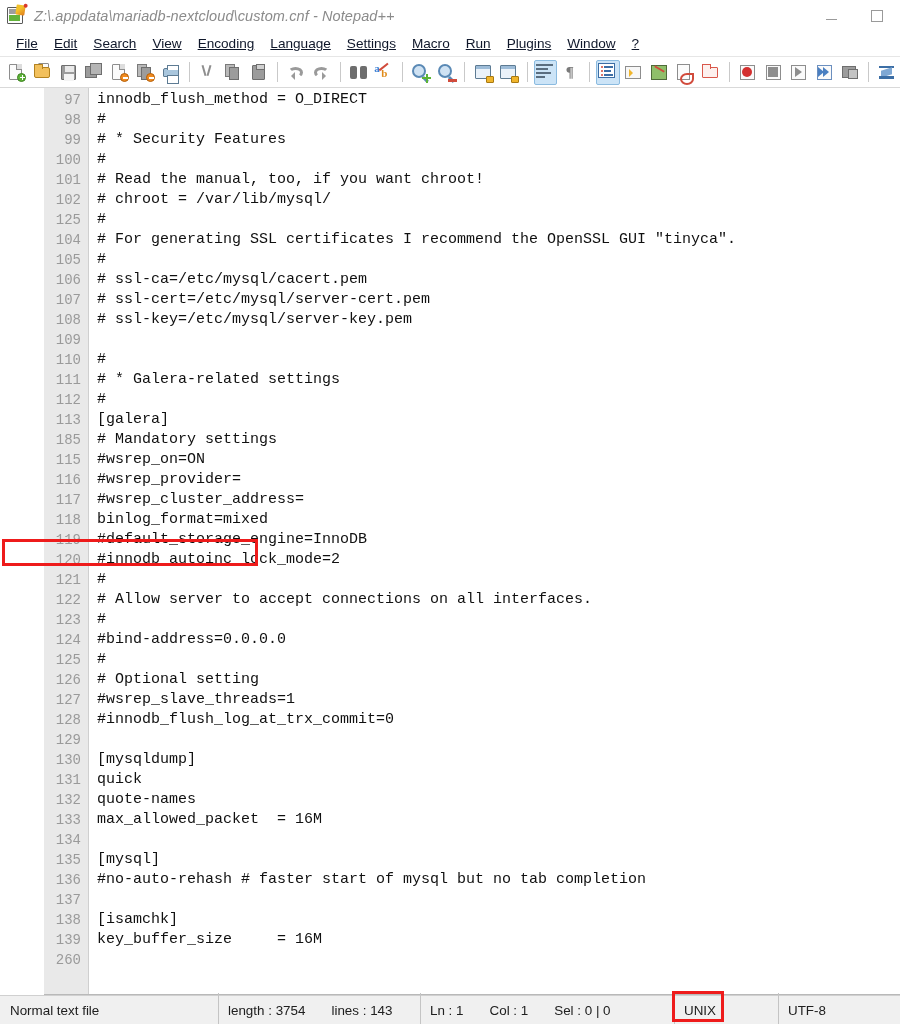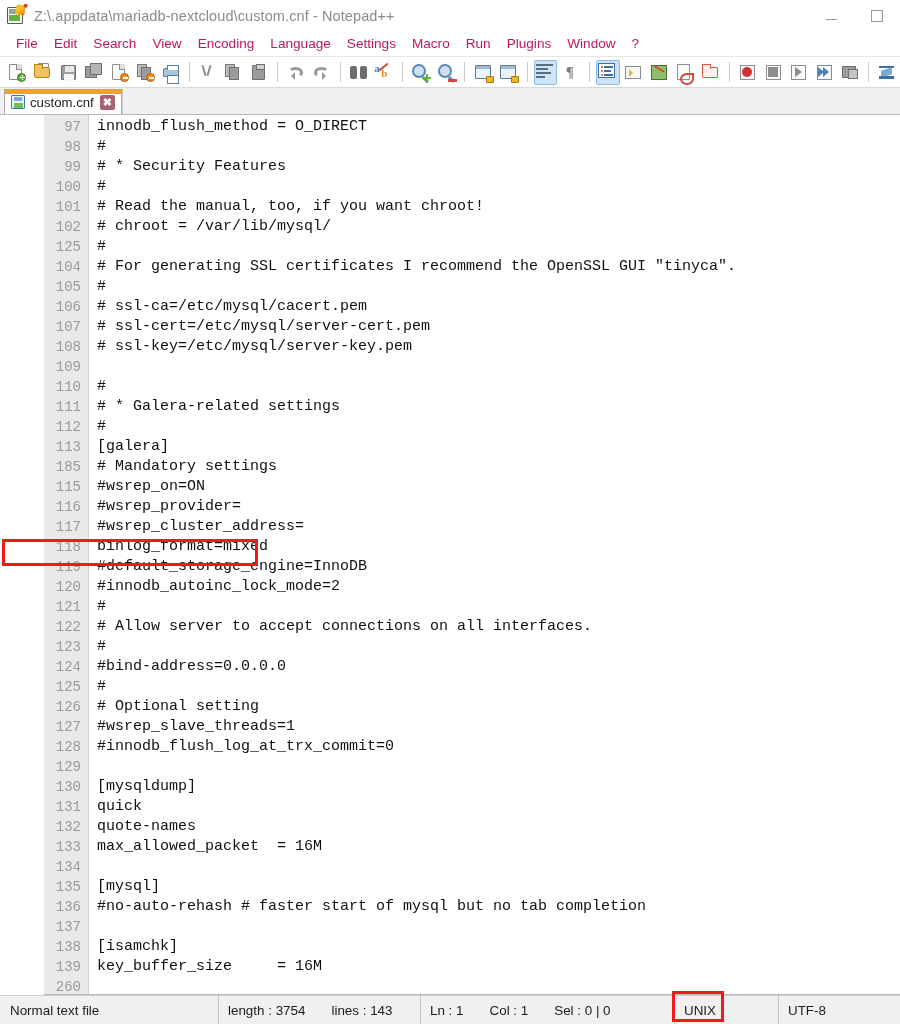--- a/index.html
+++ b/index.html
@@ -10,20 +10,21 @@
     font-family: "Liberation Sans", sans-serif;
   }
   #app { width: 900px; height: 1024px; display: flex; flex-direction: column; background:#ffffff; }
 
   
   .titlebar {
     height: 31px; flex: 0 0 31px;
     background: #ffffff;
     display: flex; align-items: center;
     position: relative;
+    font-style: italic;
   }
   .title-icon {
     width: 18px; height: 18px; margin-left: 7px; margin-right: 9px;
     position: relative; flex: 0 0 18px;
   }
   .ti-page {
     position:absolute; left:0; top:0; width:16px; height:17px;
     background:#fdfdfd; border:1.4px solid #5a5a5a; border-radius:1px;
   }
   .ti-green { position:absolute; left:2px; top:8px; width:11px; height:6px; background:#63b33b; }
@@ -44,21 +45,21 @@
 
   
   .menubar {
     height: 26px; flex: 0 0 26px;
     background:#ffffff;
     display:flex; align-items:center;
     padding-left: 8px;
     border-bottom: 1px solid #e6e6e6;
   }
   .menu-item {
-    font-size: 13.6px; color:#be185d; padding: 2px 8px; white-space:nowrap; cursor:default;
+    font-size: 13.6px; color:#0f172a; padding: 2px 8px; white-space:nowrap; cursor:default;text-decoration:underline;
   }
 
   
   .toolbar {
     height: 31px; flex: 0 0 31px;
     background:#ffffff;
     display:flex; align-items:center;
     padding-left: 4px;
     border-bottom: 1px solid #d9d9d9;
   }
@@ -452,33 +453,20 @@
     <div class="tb-sep"></div>
     <div class="tb-btn">
         <span class="ico">
           <i class="sh-zbar">
             <i></i>
           </i>
         </span>
       </div>
   </div>
 
-  <div class="tabbar">
-    <div class="tab">
-      <span class="tab-topbar"></span>
-      <span class="tab-icon">
-          <i class="d1"></i>
-          <i class="d2"></i>
-          <i class="d3"></i>
-        </span>
-      <span class="tab-label">custom.cnf</span>
-      <span class="tab-close">✖</span>
-    </div>
-    <div class="tabbar-rest"></div>
-  </div>
 
   <div class="editor-wrap">
     <div class="editor">
       <div class="gutter" id="gutter">
           <div>97</div>
           <div>98</div>
           <div>99</div>
           <div>100</div>
           <div>101</div>
           <div>102</div>

